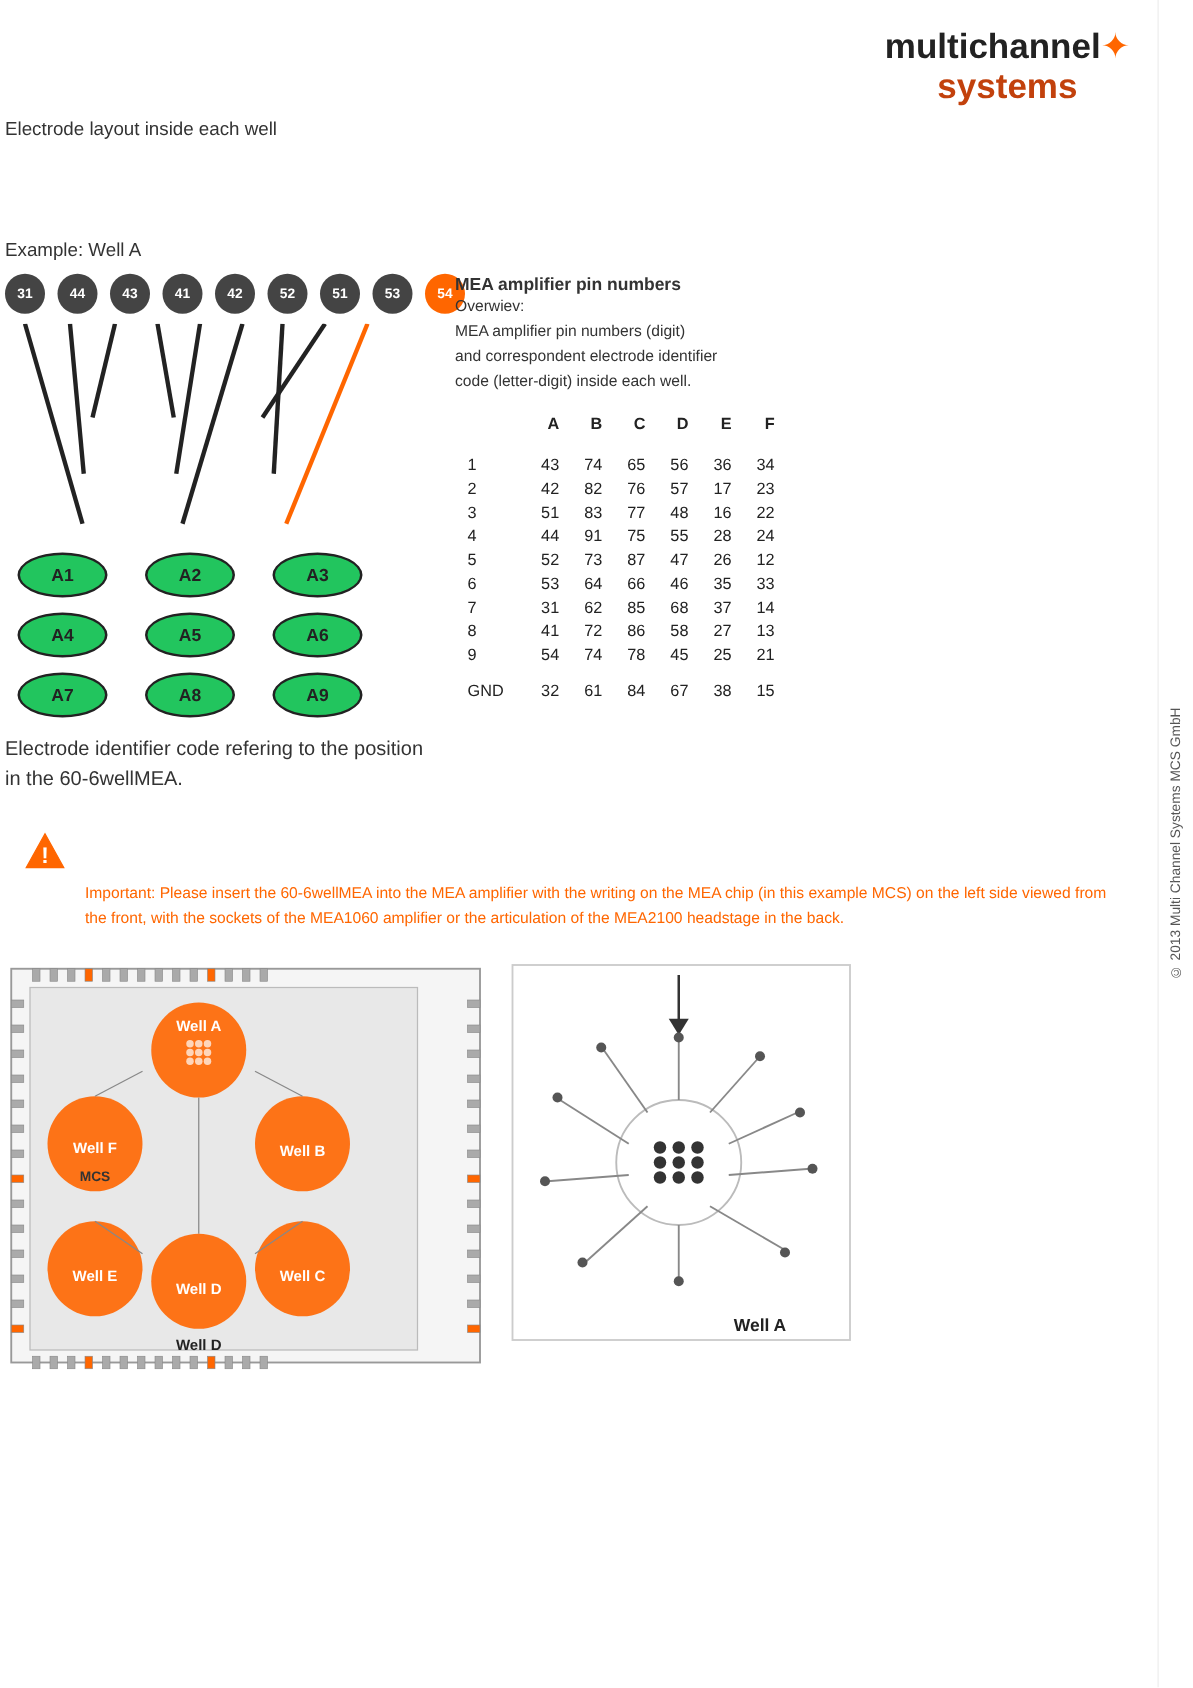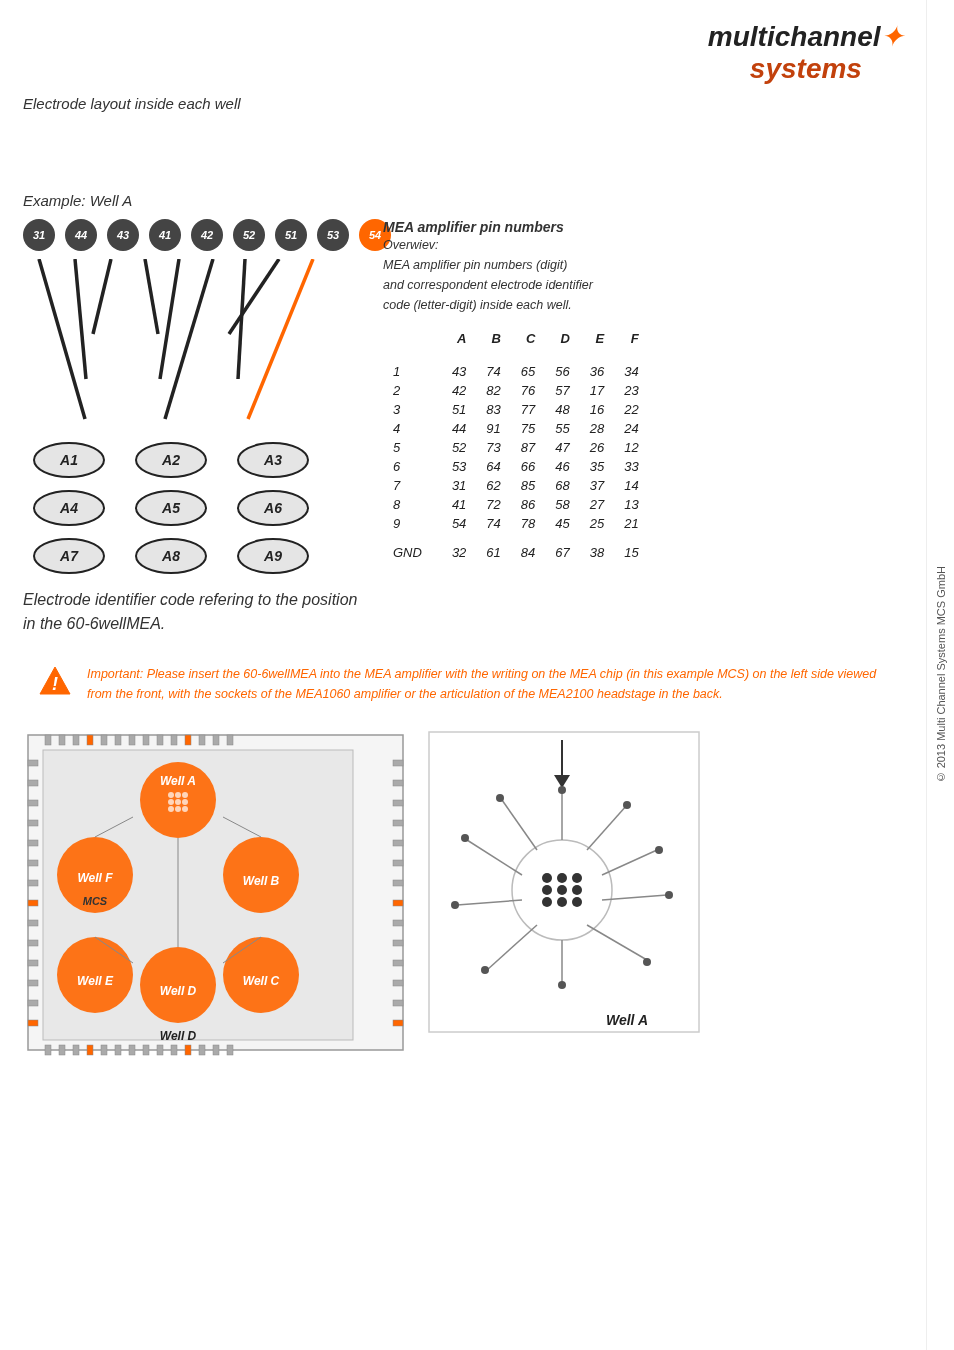--- a/index.html
+++ b/index.html
@@ -29,22 +29,21 @@
     .sidebar-text {
       writing-mode: vertical-rl;
       transform: rotate(180deg);
       font-size: 11px;
       color: #555;
       white-space: nowrap;
     }
 
     .main-content {
       margin-right: 30px;
-      padding: 20px 20px 20px 23px;
-      font-style: italic;
+      padding: 20px 20px 20px 4px;
     }
 
     
     .logo-area {
       display: flex;
       justify-content: flex-end;
       margin-bottom: 10px;
     }
     .logo {
       text-align: center;
@@ -105,21 +104,21 @@
     .electrode-circle {
       width: 72px;
       height: 36px;
       border: 2.5px solid #222;
       border-radius: 50%;
       display: flex;
       align-items: center;
       justify-content: center;
       font-weight: bold;
       font-size: 14px;
-      background: #e5e5e5;
+      background: #22c55e;
     }
 
     .electrode-note {
       font-size: 16px;
       color: #333;
       margin-top: 12px;
       line-height: 1.5;
     }
 
     
@@ -170,20 +169,21 @@
       height: 36px;
       flex-shrink: 0;
       display: flex;
       align-items: center;
       justify-content: center;
     }
     .notice-text {
       font-size: 12.5px;
       color: #f60;
       line-height: 1.6;
+      margin-top: 40px;
     }
 
     
     .bottom-section {
       display: flex;
       gap: 14px;
       align-items: flex-start;
     }
 
     

